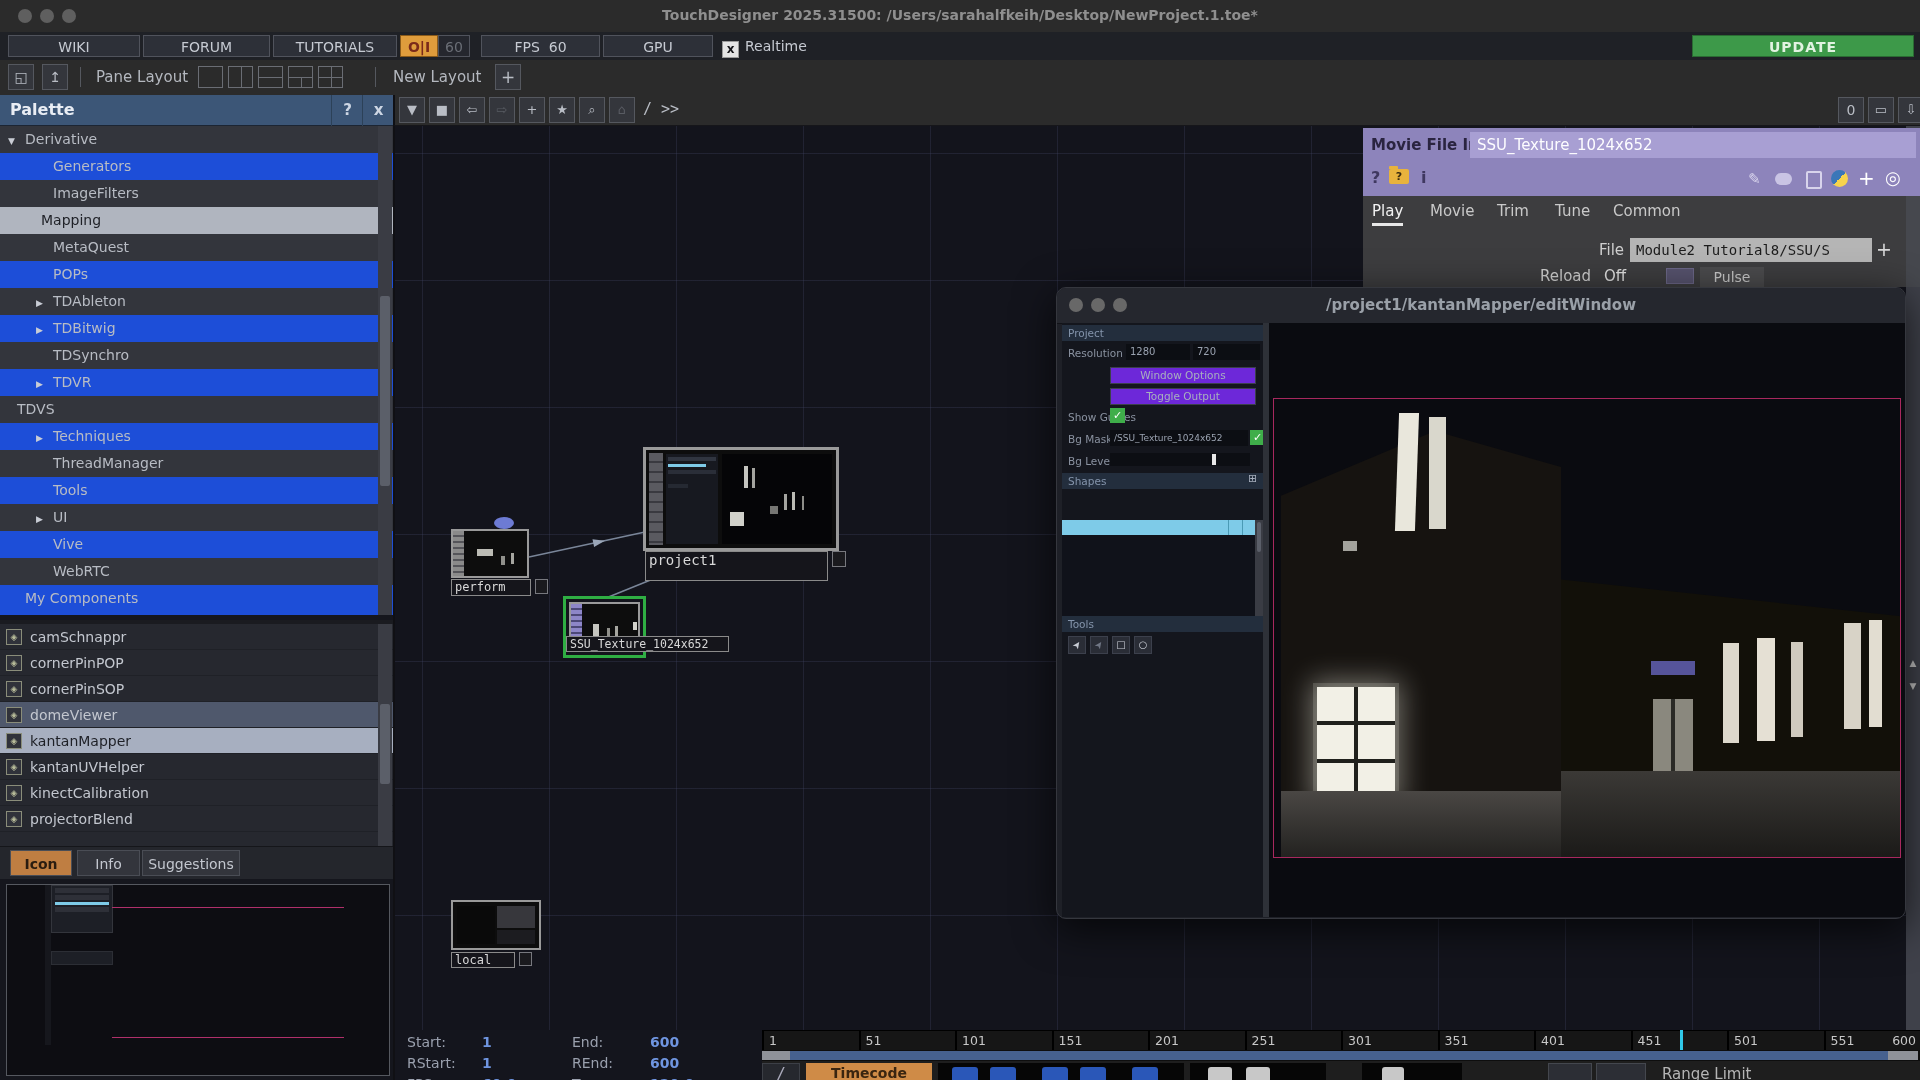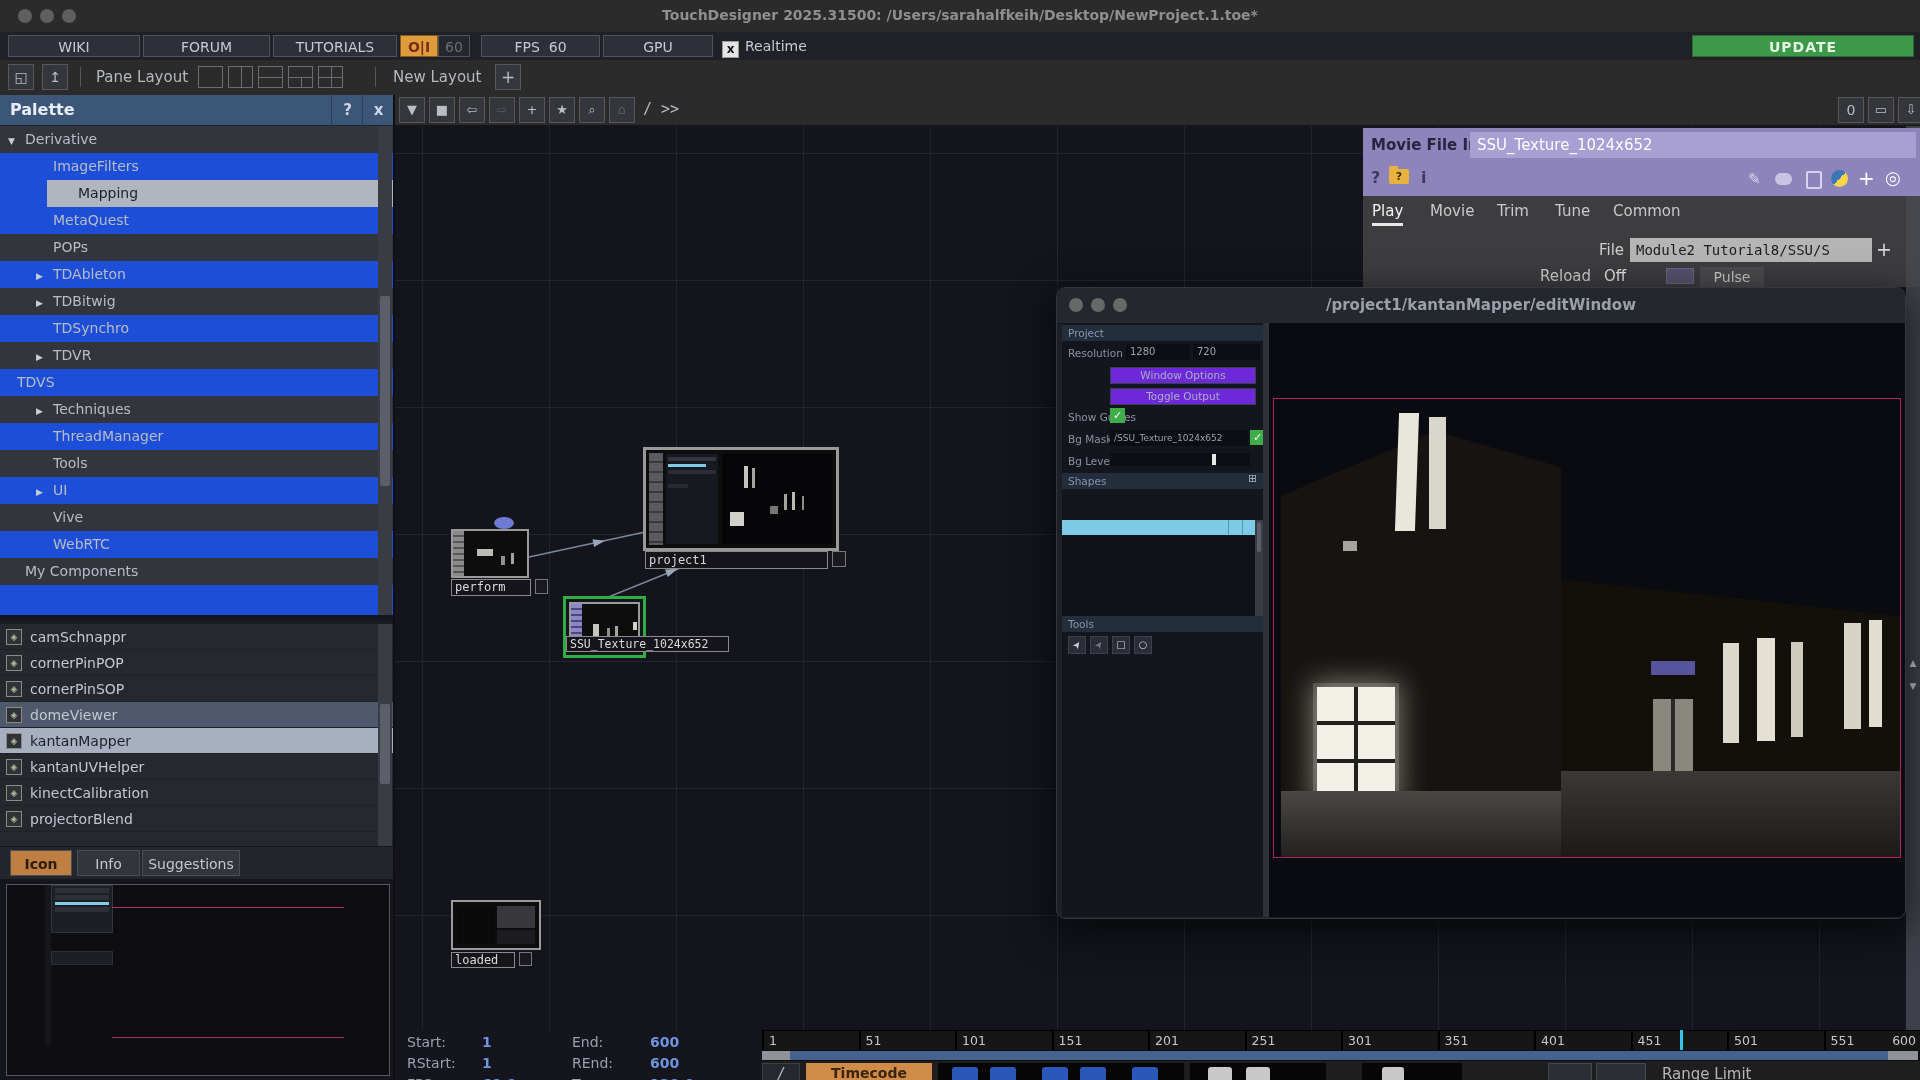--- a/index.html
+++ b/index.html
@@ -207,22 +207,23 @@
     <div class="tb-btn" style="left:495px;font-size:17px">+</div>
   </div>
 
   <div class="palette-header">
     <span class="ttl">Palette</span>
     <span class="ph-btn" style="left:331px">?</span>
     <span class="ph-btn" style="left:362px">x</span>
   </div>
   <div class="palette-tree">
       <div class="tree-row" style="padding-left: 8px;"><span class="tree-arrow">▼</span><span>Derivative</span></div>
+      <div class="tree-row" style="padding-left: 36px;"><span class="tree-arrow"></span><span>Generators</span></div>
       <div class="tree-row" style="padding-left: 36px;"><span class="tree-arrow"></span><span>ImageFilters</span></div>
-      <div class="tree-row selected" style="padding-left: 14px; margin-left: 47px;"><span class="tree-arrow"></span><span>Mapping</span></div>
+      <div class="tree-row selected" style="padding-left: 24px;"><span class="tree-arrow"></span><span>Mapping</span></div>
       <div class="tree-row" style="padding-left: 36px;"><span class="tree-arrow"></span><span>MetaQuest</span></div>
       <div class="tree-row" style="padding-left: 36px;"><span class="tree-arrow"></span><span>POPs</span></div>
       <div class="tree-row" style="padding-left: 36px;"><span class="tree-arrow">▶</span><span>TDAbleton</span></div>
       <div class="tree-row" style="padding-left: 36px;"><span class="tree-arrow">▶</span><span>TDBitwig</span></div>
       <div class="tree-row" style="padding-left: 36px;"><span class="tree-arrow"></span><span>TDSynchro</span></div>
       <div class="tree-row" style="padding-left: 36px;"><span class="tree-arrow">▶</span><span>TDVR</span></div>
       <div class="tree-row" style=""><span class="tree-arrow"></span><span>TDVS</span></div>
       <div class="tree-row" style="padding-left: 36px;"><span class="tree-arrow">▶</span><span>Techniques</span></div>
       <div class="tree-row" style="padding-left: 36px;"><span class="tree-arrow"></span><span>ThreadManager</span></div>
       <div class="tree-row" style="padding-left: 36px;"><span class="tree-arrow"></span><span>Tools</span></div>
@@ -310,39 +311,39 @@
     <div style="position:absolute;left:76px;top:4px;right:4px;bottom:4px;background:#050507">
       <div class="speck" style="left:22px;top:12px;width:4px;height:22px;opacity:.85"></div>
       <div class="speck" style="left:30px;top:14px;width:3px;height:20px;opacity:.7"></div>
       <div class="speck" style="left:8px;top:58px;width:14px;height:14px;opacity:.9"></div>
       <div class="speck" style="left:62px;top:40px;width:3px;height:16px;opacity:.7"></div>
       <div class="speck" style="left:70px;top:38px;width:3px;height:18px;opacity:.8"></div>
       <div class="speck" style="left:80px;top:42px;width:2px;height:14px;opacity:.6"></div>
       <div class="speck" style="left:48px;top:52px;width:8px;height:8px;opacity:.5"></div>
     </div>
   </div>
-  <div class="node-label" style="left:645px;top:551px;width:183px;height:18px;font-size:12px;line-height:16px">project1</div>
+  <div class="node-label" style="left:645px;top:551px;width:183px;height:30px;font-size:14px;line-height:16px">project1</div>
   <div class="node-minibox" style="left:832px;top:551px;width:14px;height:16px"></div>
 
   <div class="abs" style="left:563px;top:596px;width:83px;height:62px;border:3px solid #2fae43;box-sizing:border-box"></div>
   <div class="node" style="left:569px;top:602px;width:71px;height:50px">
     <div class="node-strip purple"></div>
     <div class="speck" style="left:22px;top:20px;width:6px;height:14px;opacity:.85"></div>
     <div class="speck" style="left:36px;top:24px;width:3px;height:10px;opacity:.6"></div>
     <div class="speck" style="left:44px;top:22px;width:3px;height:12px;opacity:.7"></div>
     <div class="speck" style="left:62px;top:18px;width:4px;height:8px;opacity:.9"></div>
   </div>
   <div class="node-label" style="left:566px;top:636px;width:163px;height:16px;font-size:11.5px">SSU_Texture_1024x652</div>
 
   <div class="node" style="left:451px;top:900px;width:90px;height:50px">
     <div style="position:absolute;left:4px;top:4px;width:38px;bottom:4px;background:#0a0a0a"></div>
     <div style="position:absolute;left:44px;top:4px;right:4px;height:22px;background:#37373c"></div>
     <div style="position:absolute;left:44px;top:28px;right:4px;bottom:4px;background:#1c1c20"></div>
   </div>
-  <div class="node-label" style="left:451px;top:952px;width:64px;height:16px">loaded</div>
+  <div class="node-label" style="left:451px;top:952px;width:64px;height:16px">local</div>
   <div class="node-minibox" style="left:519px;top:952px;width:13px;height:14px"></div>
 
   <div class="right-strip"></div>
 
   <div class="params">
     <div class="p-head">
       <span class="p-optype">Movie File In</span>
       <span class="p-name">SSU_Texture_1024x652</span>
       <span class="p-ico" style="left:8px">?</span>
       <span class="folder-help">?</span>

